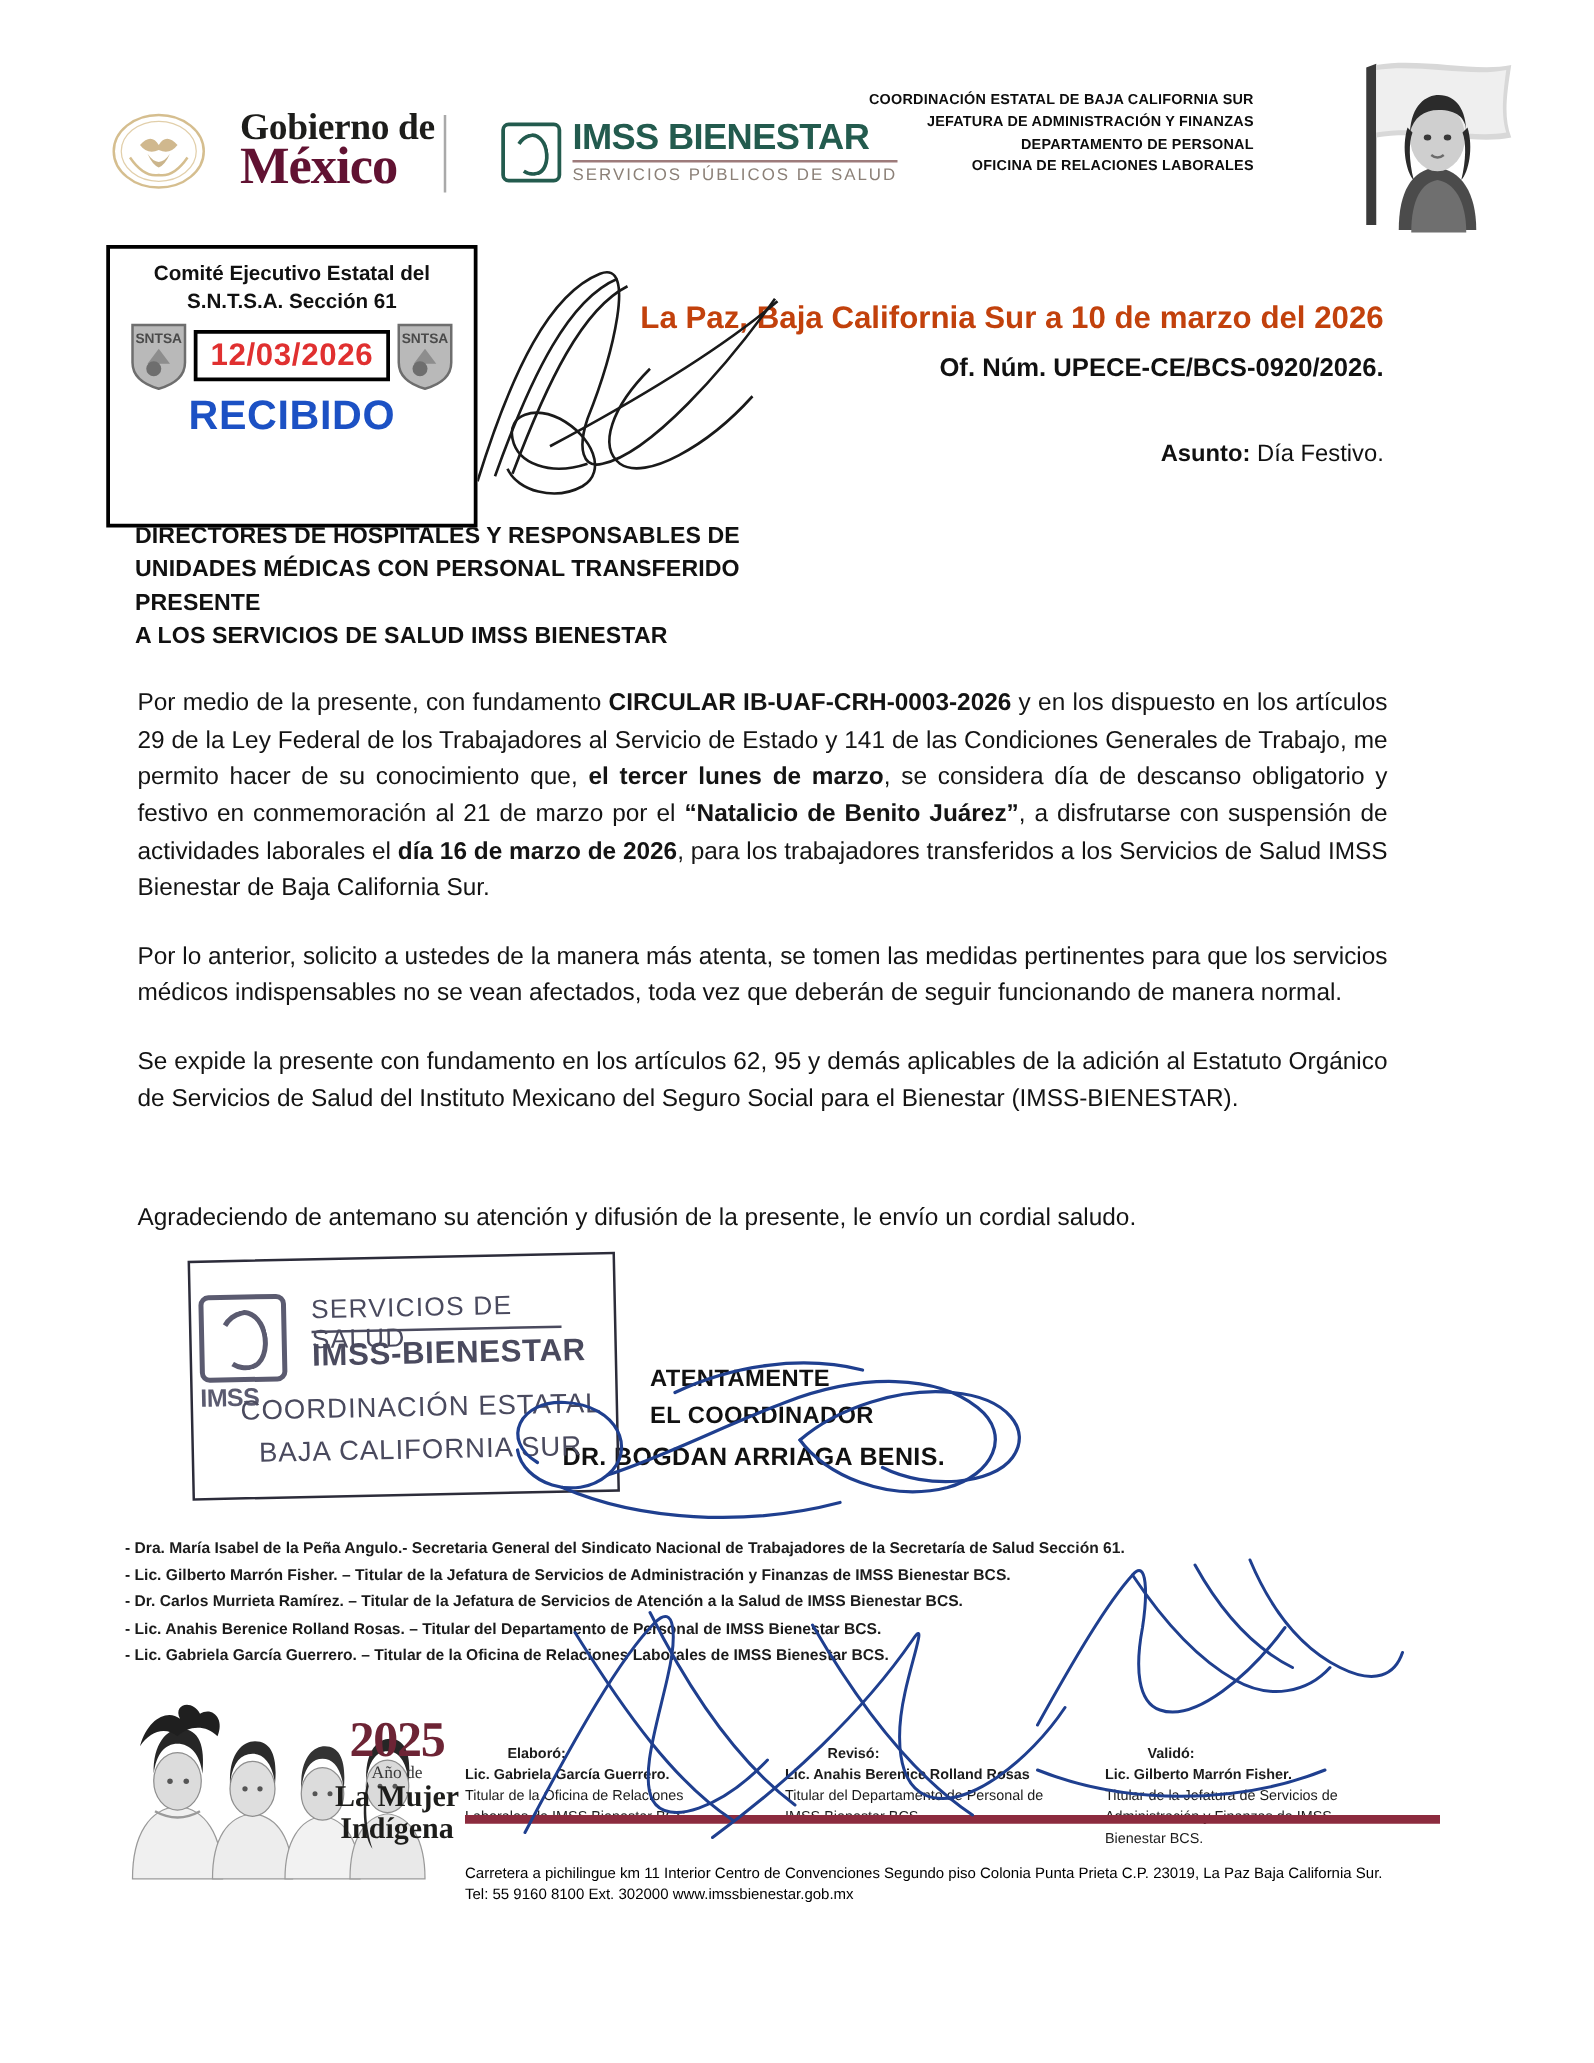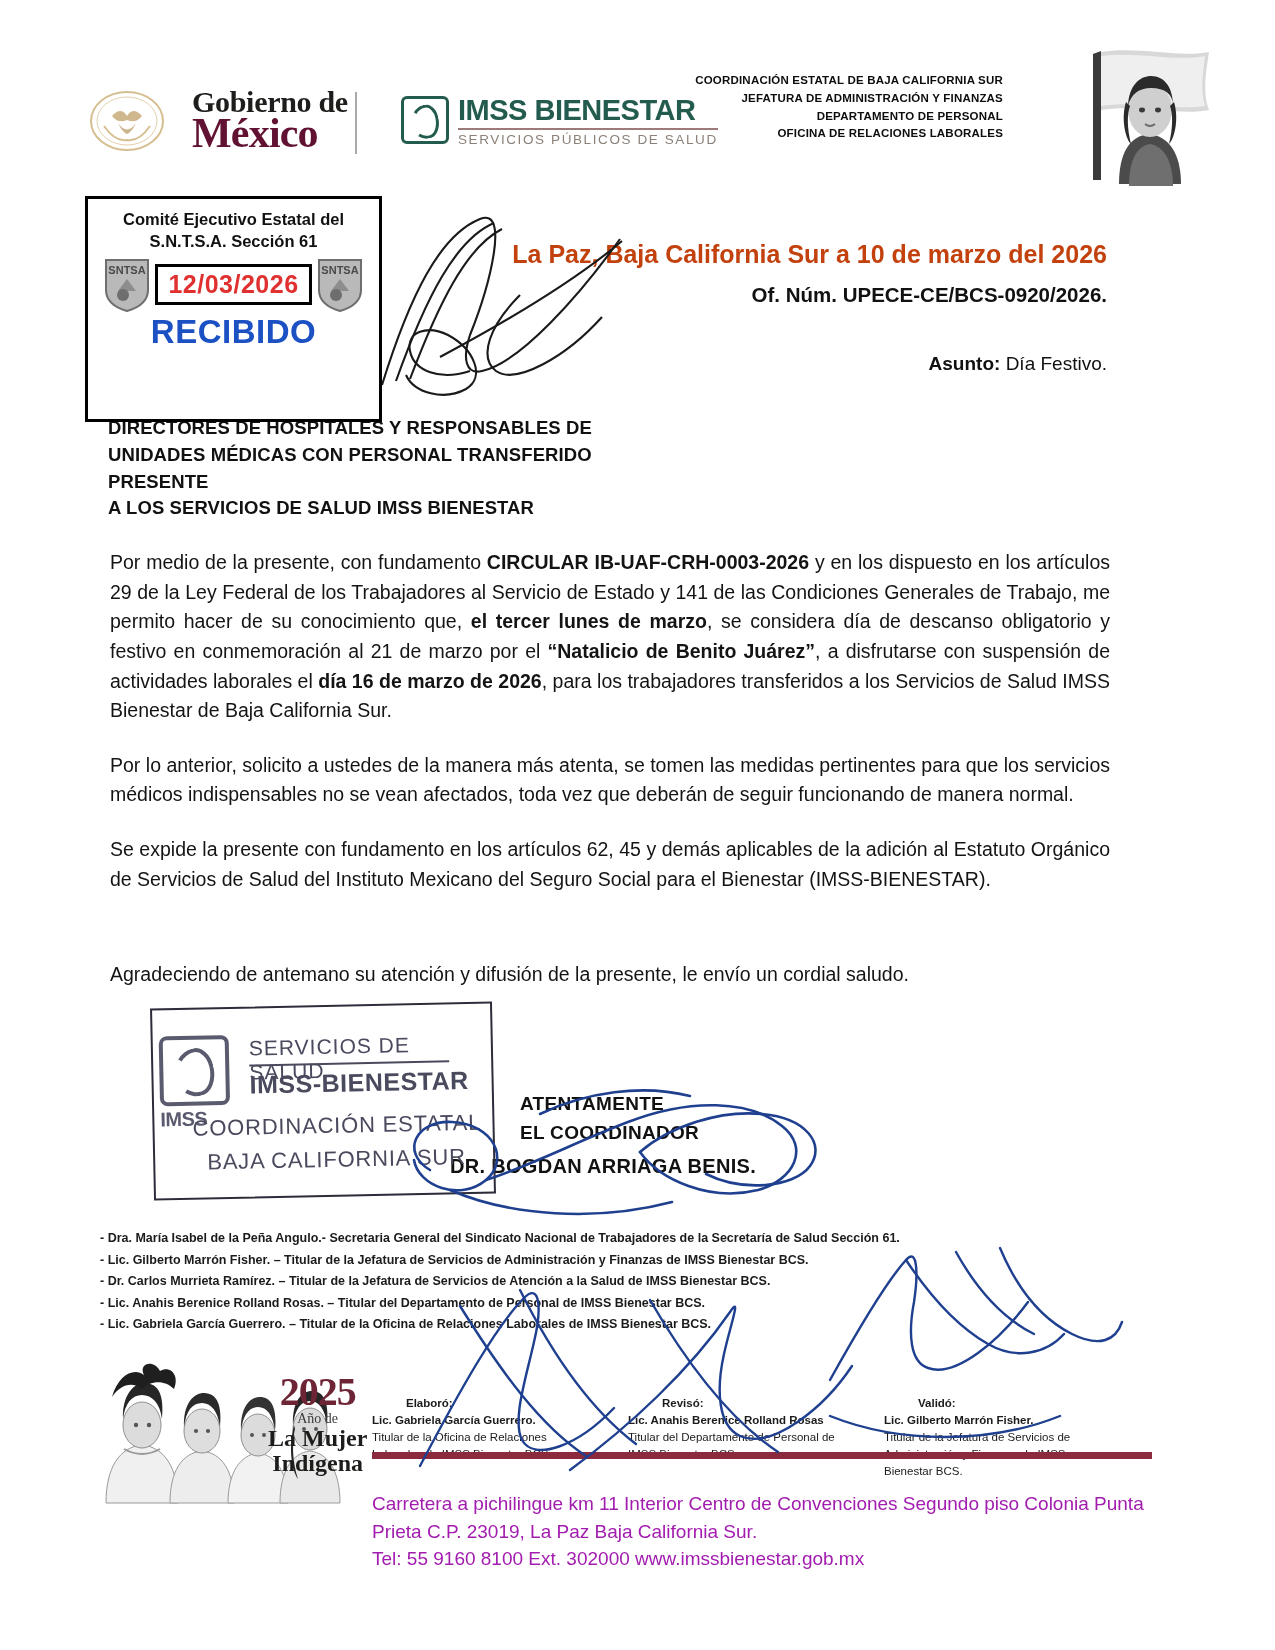--- a/index.html
+++ b/index.html
@@ -12,21 +12,21 @@
 
   
   .header{position:absolute;left:0;top:0;width:1275px;height:195px;}
   .gob-logo{position:absolute;left:88px;top:88px;display:flex;align-items:center;gap:16px;}
   .eagle{width:78px;height:62px;position:relative;opacity:.75;}
   .eagle svg{display:block;}
   .gob-text{margin-left:10px;line-height:.95;}
   .gob-text .l1{font-family:"Liberation Serif",serif;font-weight:bold;font-size:30px;color:#1d1d1b;letter-spacing:-0.3px;}
   .gob-text .l2{font-family:"Liberation Serif",serif;font-weight:bold;font-size:42px;color:#611232;letter-spacing:-0.8px;margin-top:-3px;}
   .vdiv{position:absolute;left:355px;top:92px;width:2px;height:62px;background:#a9a9a9;}
-  .imss-logo{position:absolute;left:385px;top:96px;display:flex;align-items:flex-start;padding-left:16px;}
+  .imss-logo{position:absolute;left:385px;top:96px;display:flex;align-items:center;padding-left:16px;}
   .imss-mark{width:42px;height:42px;border:3px solid #235b4e;border-radius:6px;position:relative;flex:none;}
   .imss-mark:after{content:"";position:absolute;left:7px;top:6px;width:22px;height:28px;
      border-radius:60% 40% 45% 55%/55% 45% 55% 45%;border:3px solid #235b4e;border-left-color:transparent;transform:rotate(-12deg);}
   .imss-words{margin-left:9px;}
   .imss-words .b1{font-family:"Liberation Sans",sans-serif;font-weight:bold;font-size:29px;color:#235b4e;letter-spacing:-0.5px;line-height:1;}
   .imss-words .rule{height:2px;background:#9d7b7b;margin:3px 0 2px 0;}
   .imss-words .b2{font-size:13.5px;color:#8c8178;letter-spacing:1.6px;font-weight:normal;}
 
   .hdr-right{position:absolute;right:272px;top:72px;text-align:right;
     font-size:11.5px;font-weight:bold;color:#0d0d0d;line-height:1.55;letter-spacing:.2px;}
@@ -91,21 +91,21 @@
   .signoff .col .role{font-weight:bold;padding-left:34px;}
   .signoff .col .nm{font-weight:bold;}
 
   
   .indigena{position:absolute;left:98px;top:1345px;width:260px;height:160px;}
   .ind-year{position:absolute;left:268px;top:1372px;text-align:center;line-height:1;}
   .ind-year .y{font-family:"Liberation Serif",serif;font-size:40px;font-weight:bold;color:#6d2435;letter-spacing:-1px;}
   .ind-year .a{font-family:"Liberation Serif",serif;font-size:14px;color:#3a3a3a;}
   .ind-year .m{font-family:"Liberation Serif",serif;font-size:24px;font-weight:bold;color:#1d1d1b;line-height:1.05;}
   .foot-rule{position:absolute;left:372px;top:1452px;width:780px;height:7px;background:#8c2b3e;}
-  .foot-addr{position:absolute;left:372px;top:1490px;width:820px;font-size:19px;color:#a21caf;line-height:1.45;}
+  .foot-addr{position:absolute;left:372px;top:1490px;width:820px;font-size:12px;color:#000000;line-height:1.45;}
 
   
   .ink{position:absolute;pointer-events:none;}
   .top-sig{left:370px;top:175px;width:370px;height:230px;z-index:5;}
   .mid-sig{left:390px;top:1040px;width:520px;height:230px;z-index:5;}
   .bot-sig{left:400px;top:1230px;width:740px;height:260px;z-index:5;}
 </style>
 </head>
 <body>
 
@@ -218,21 +218,21 @@
     <div>UNIDADES MÉDICAS CON PERSONAL TRANSFERIDO</div>
     <div>PRESENTE</div>
     <div>A LOS SERVICIOS DE SALUD IMSS BIENESTAR</div>
   </div>
 
   <div class="body">
     <p>
       <span>Por medio de la presente, con fundamento </span><b>CIRCULAR IB-UAF-CRH-0003-2026</b><span> y en los dispuesto en los artículos 29 de la Ley Federal de los Trabajadores al Servicio de Estado y 141 de las Condiciones Generales de Trabajo,  me permito hacer de su conocimiento que, </span><b>el tercer lunes de marzo</b><span>, se  considera día de descanso obligatorio y festivo  en conmemoración al 21 de marzo  por el </span><b>“Natalicio de Benito Juárez”</b><span>, a disfrutarse con suspensión de actividades laborales el </span><b>día 16 de marzo de 2026</b><span>, para los trabajadores transferidos  a los Servicios de Salud IMSS Bienestar de Baja California Sur.</span>
     </p>
     <p>Por lo anterior, solicito a ustedes de la manera más atenta, se tomen las medidas pertinentes para que los servicios médicos indispensables no se vean afectados, toda vez que deberán de seguir funcionando de manera normal.</p>
-    <p>Se expide la presente con fundamento en los artículos 62, 45 y demás aplicables de la adición al Estatuto Orgánico de Servicios de Salud del Instituto Mexicano del Seguro Social para el Bienestar (IMSS-BIENESTAR).</p>
+    <p>Se expide la presente con fundamento en los artículos 62, 95 y demás aplicables de la adición al Estatuto Orgánico de Servicios de Salud del Instituto Mexicano del Seguro Social para el Bienestar (IMSS-BIENESTAR).</p>
   </div>
 
   <div class="closing">Agradeciendo de antemano su atención y difusión de la presente, le envío un cordial saludo.</div>
 
   <div class="rubber">
     <div class="r-inner">
       <div class="imsslogo">
         <div class="sq"></div>
         <div class="w">IMSS</div>
       </div>

